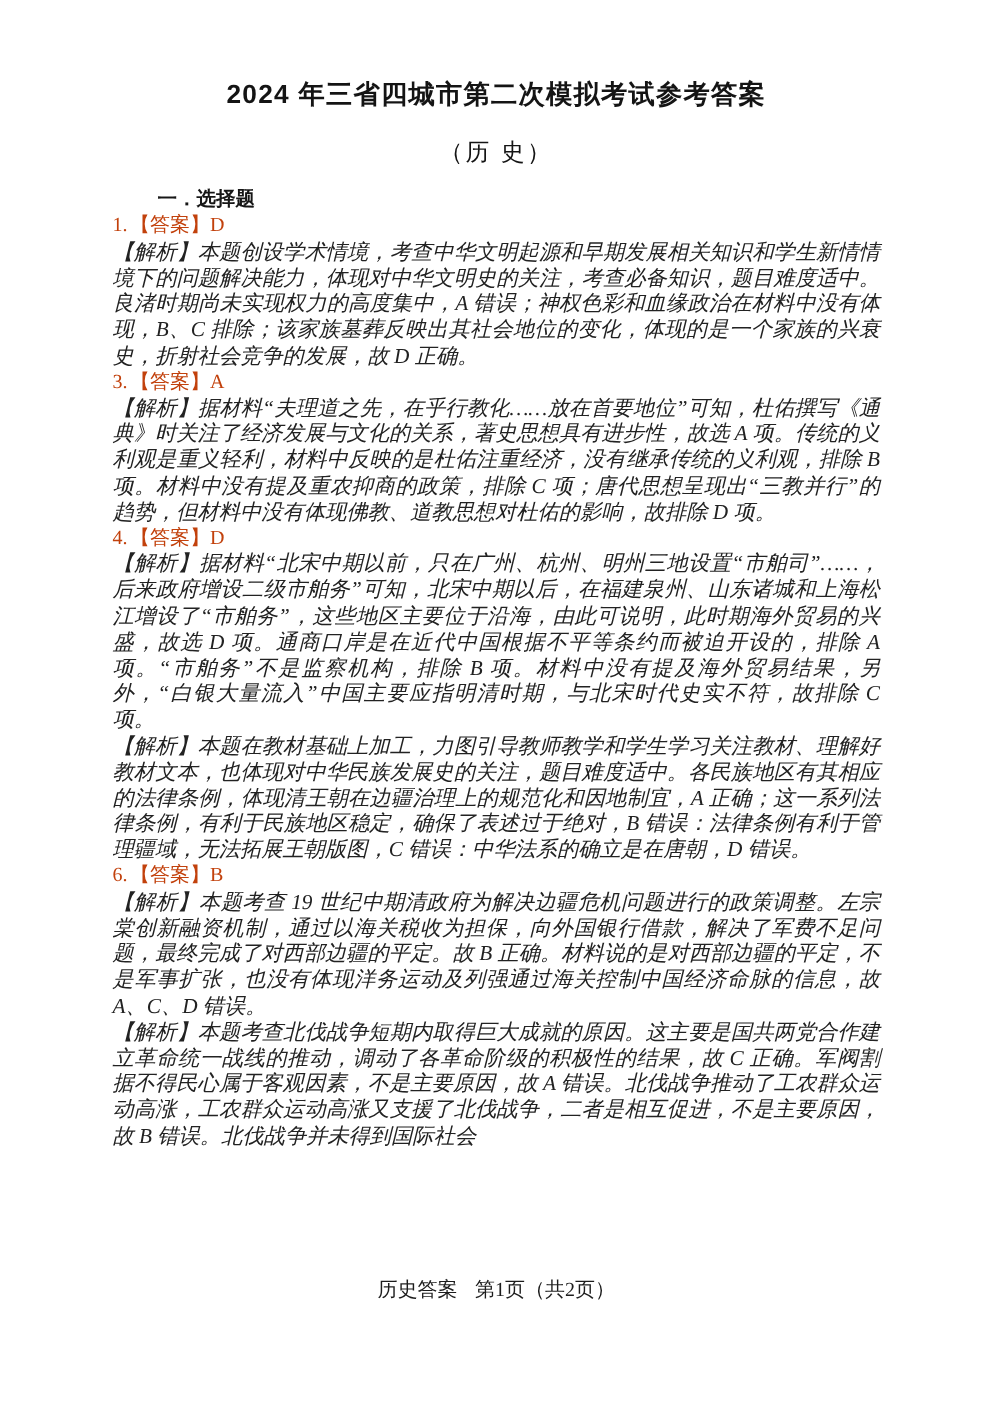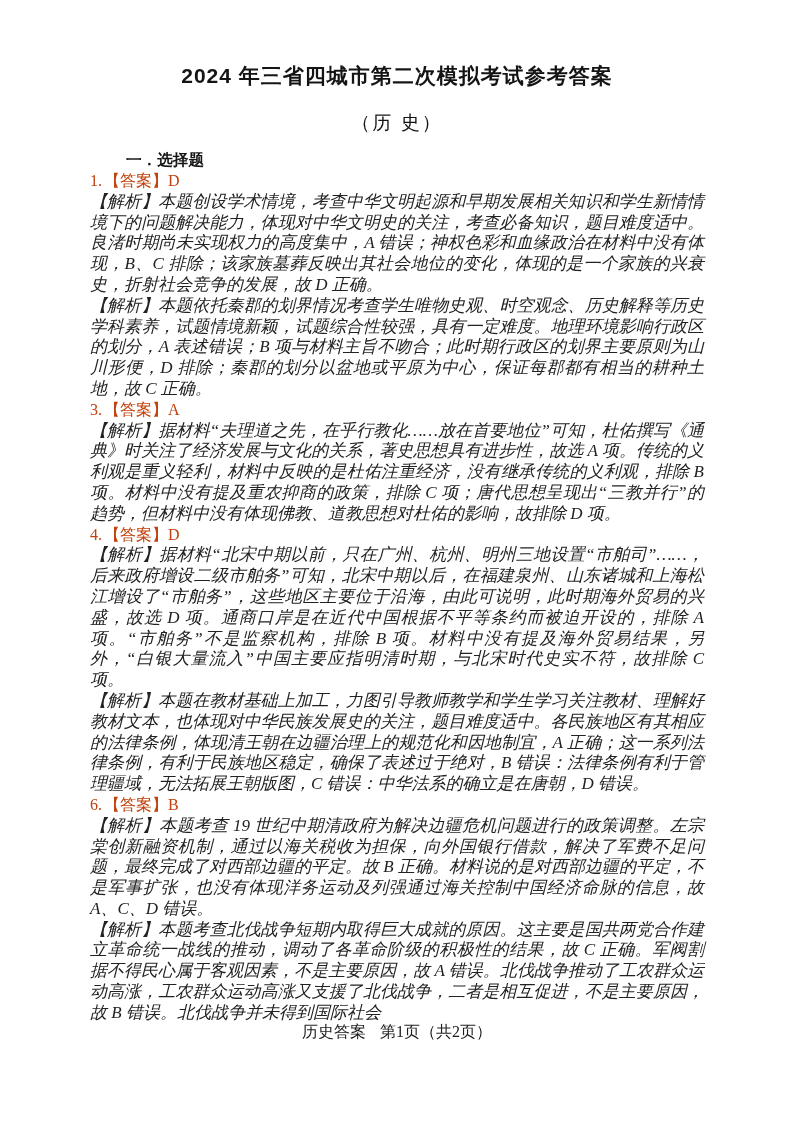--- a/index.html
+++ b/index.html
@@ -94,23 +94,20 @@
     <div class="question">
       <div class="answer-line">
         <span class="q-num">1.</span><span>【答案】</span><span>D</span>
       </div>
       <div class="analysis">
         <span>【解析】</span><span>本题创设学术情境，考查中华文明起源和早期发展相关知识和学生新情情境下的问题解决能力，体现对中华文明史的关注，考查必备知识，题目难度适中。良渚时期尚未实现权力的高度集中，A 错误；神权色彩和血缘政治在材料中没有体现，B、C 排除；该家族墓葬反映出其社会地位的变化，体现的是一个家族的兴衰史，折射社会竞争的发展，故 D 正确。</span>
       </div>
     </div>
 
     <div class="question">
-      <div class="analysis">
-        <span>【解析】</span><span>本题依托秦郡的划界情况考查学生唯物史观、时空观念、历史解释等历史学科素养，试题情境新颖，试题综合性较强，具有一定难度。地理环境影响行政区的划分，A 表述错误；B 项与材料主旨不吻合；此时期行政区的划界主要原则为山川形便，D 排除；秦郡的划分以盆地或平原为中心，保证每郡都有相当的耕种土地，故 C 正确。</span>
-      </div>
     </div>
 
     <div class="question">
       <div class="answer-line">
         <span class="q-num">3.</span><span>【答案】</span><span>A</span>
       </div>
       <div class="analysis">
         <span>【解析】</span><span>据材料“夫理道之先，在乎行教化……放在首要地位”可知，杜佑撰写《通典》时关注了经济发展与文化的关系，著史思想具有进步性，故选 A 项。传统的义利观是重义轻利，材料中反映的是杜佑注重经济，没有继承传统的义利观，排除 B 项。材料中没有提及重农抑商的政策，排除 C 项；唐代思想呈现出“三教并行”的趋势，但材料中没有体现佛教、道教思想对杜佑的影响，故排除 D 项。</span>
       </div>
     </div>

